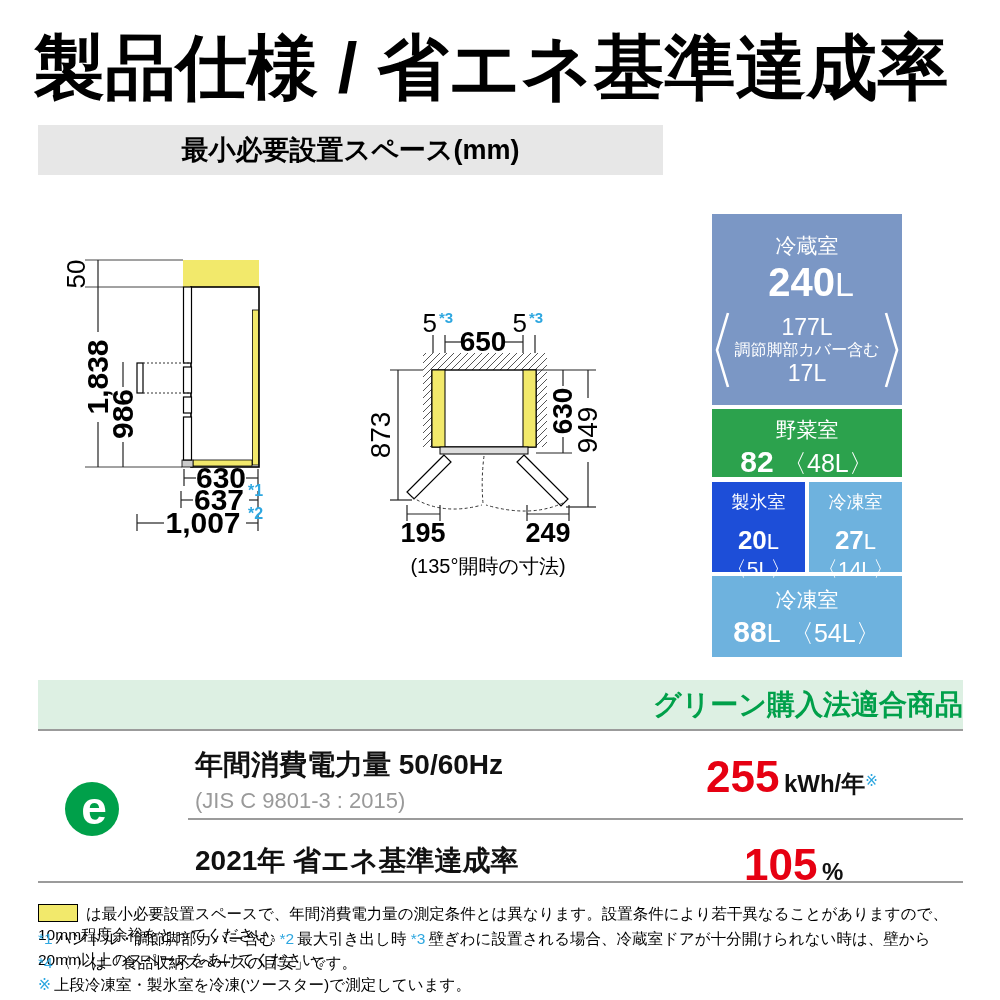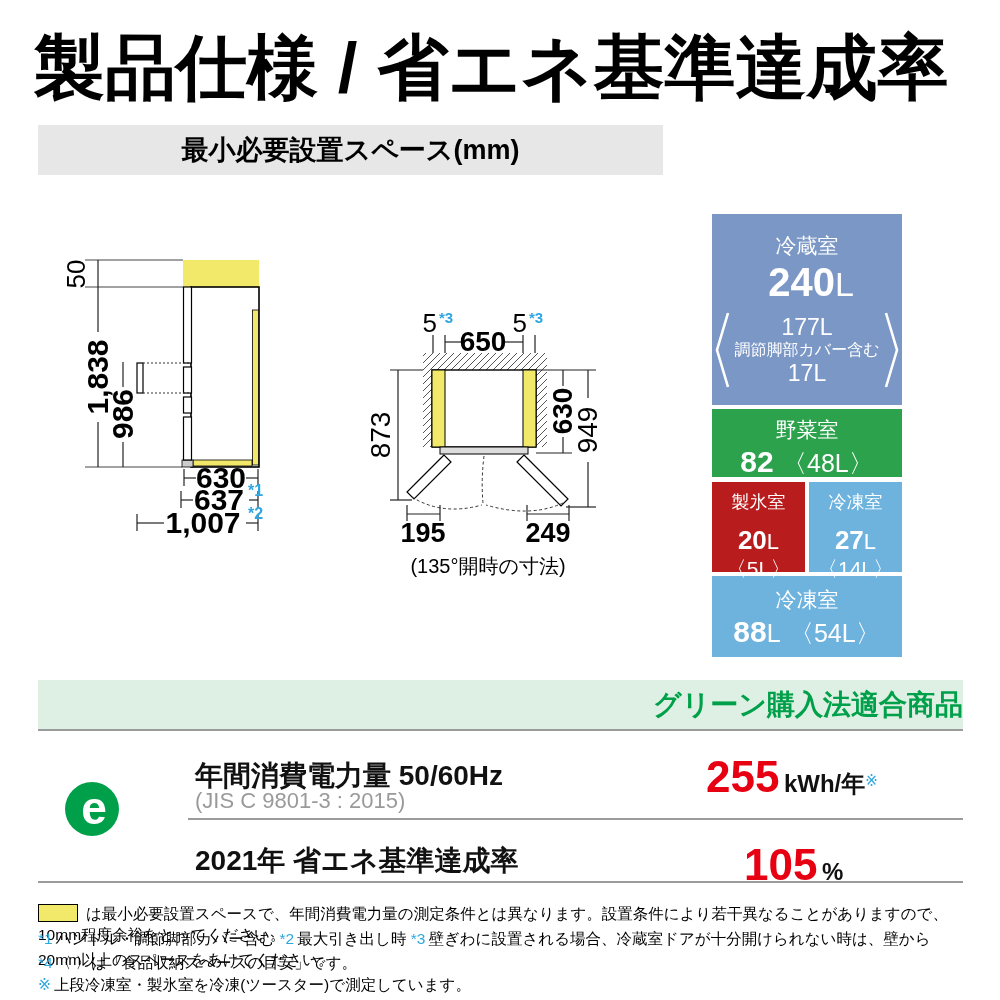--- a/index.html
+++ b/index.html
@@ -16,21 +16,21 @@
   .sup-blue{color:#2ea7e0;font-size:17px;font-weight:bold;vertical-align:super;line-height:0;}
   
   .svgbox{position:absolute;}
   svg text{font-family:"Liberation Sans","DejaVu Sans",sans-serif;}
   
   #capacity{position:absolute;left:712px;top:214px;width:190px;}
   .cbox{width:190px;color:#fff;text-align:center;box-sizing:border-box;}
   .cbox-fridge{height:191px;background:#7b97c5;margin-bottom:4px;}
   .cbox-veg{height:68px;background:#2ca24d;margin-bottom:5px;}
   .crow{display:flex;height:90px;margin-bottom:4px;}
-  .cbox-ice{width:93px;background:#b91c1c;margin-right:4px;}
+  .cbox-ice{width:93px;background:#1d4ed8;margin-right:4px;}
   .cbox-fzu{width:93px;background:#6eb2de;}
   .cbox-fzl{height:81px;background:#6eb2de;}
   .cname{font-size:21px;padding-top:10px;}
   .cname-sm{font-size:18px;padding-top:8px;}
   .cval{font-size:40px;font-weight:bold;line-height:44px;padding-left:8px;}
   .cval-md{font-size:30px;font-weight:bold;line-height:36px;}
   .cval-sm{font-size:26px;font-weight:bold;line-height:28px;margin-top:12px;}
   .unit{font-weight:normal;}
   .unit-lg{font-size:34px;}
   .unit-md{font-size:25px;}
@@ -242,21 +242,21 @@
 
   <div id="greenbar">
     <span>グリーン購入法適合商品</span>
   </div>
 
   <svg class="svgbox" style="left:64px;top:781px;" width="56" height="56" viewBox="0 0 56 56">
     <circle cx="28" cy="28" r="27" fill="#00a04a"></circle>
     <text x="30" y="43" font-size="46" font-weight="bold" fill="#fff" text-anchor="middle">e</text>
   </svg>
 
-  <div class="elabel" style="top:746px;margin-top:11px;">年間消費電力量 50/60Hz</div>
+  <div class="elabel" style="top:746px;">年間消費電力量 50/60Hz</div>
   <div class="esub" style="top:788px;">(JIS C 9801-3 : 2015)</div>
   <div class="evalue" style="left:706px;top:752px;">
     <span class="red-big">255</span>
     <span class="eunit">kWh/年</span><span class="eref">※</span>
   </div>
   <div class="divider" style="left:188px;top:818px;width:775px;"></div>
 
   <div class="elabel" style="top:842px;">2021年 省エネ基準達成率</div>
   <div class="evalue" style="left:744px;top:840px;">
     <span class="red-big">105</span>

